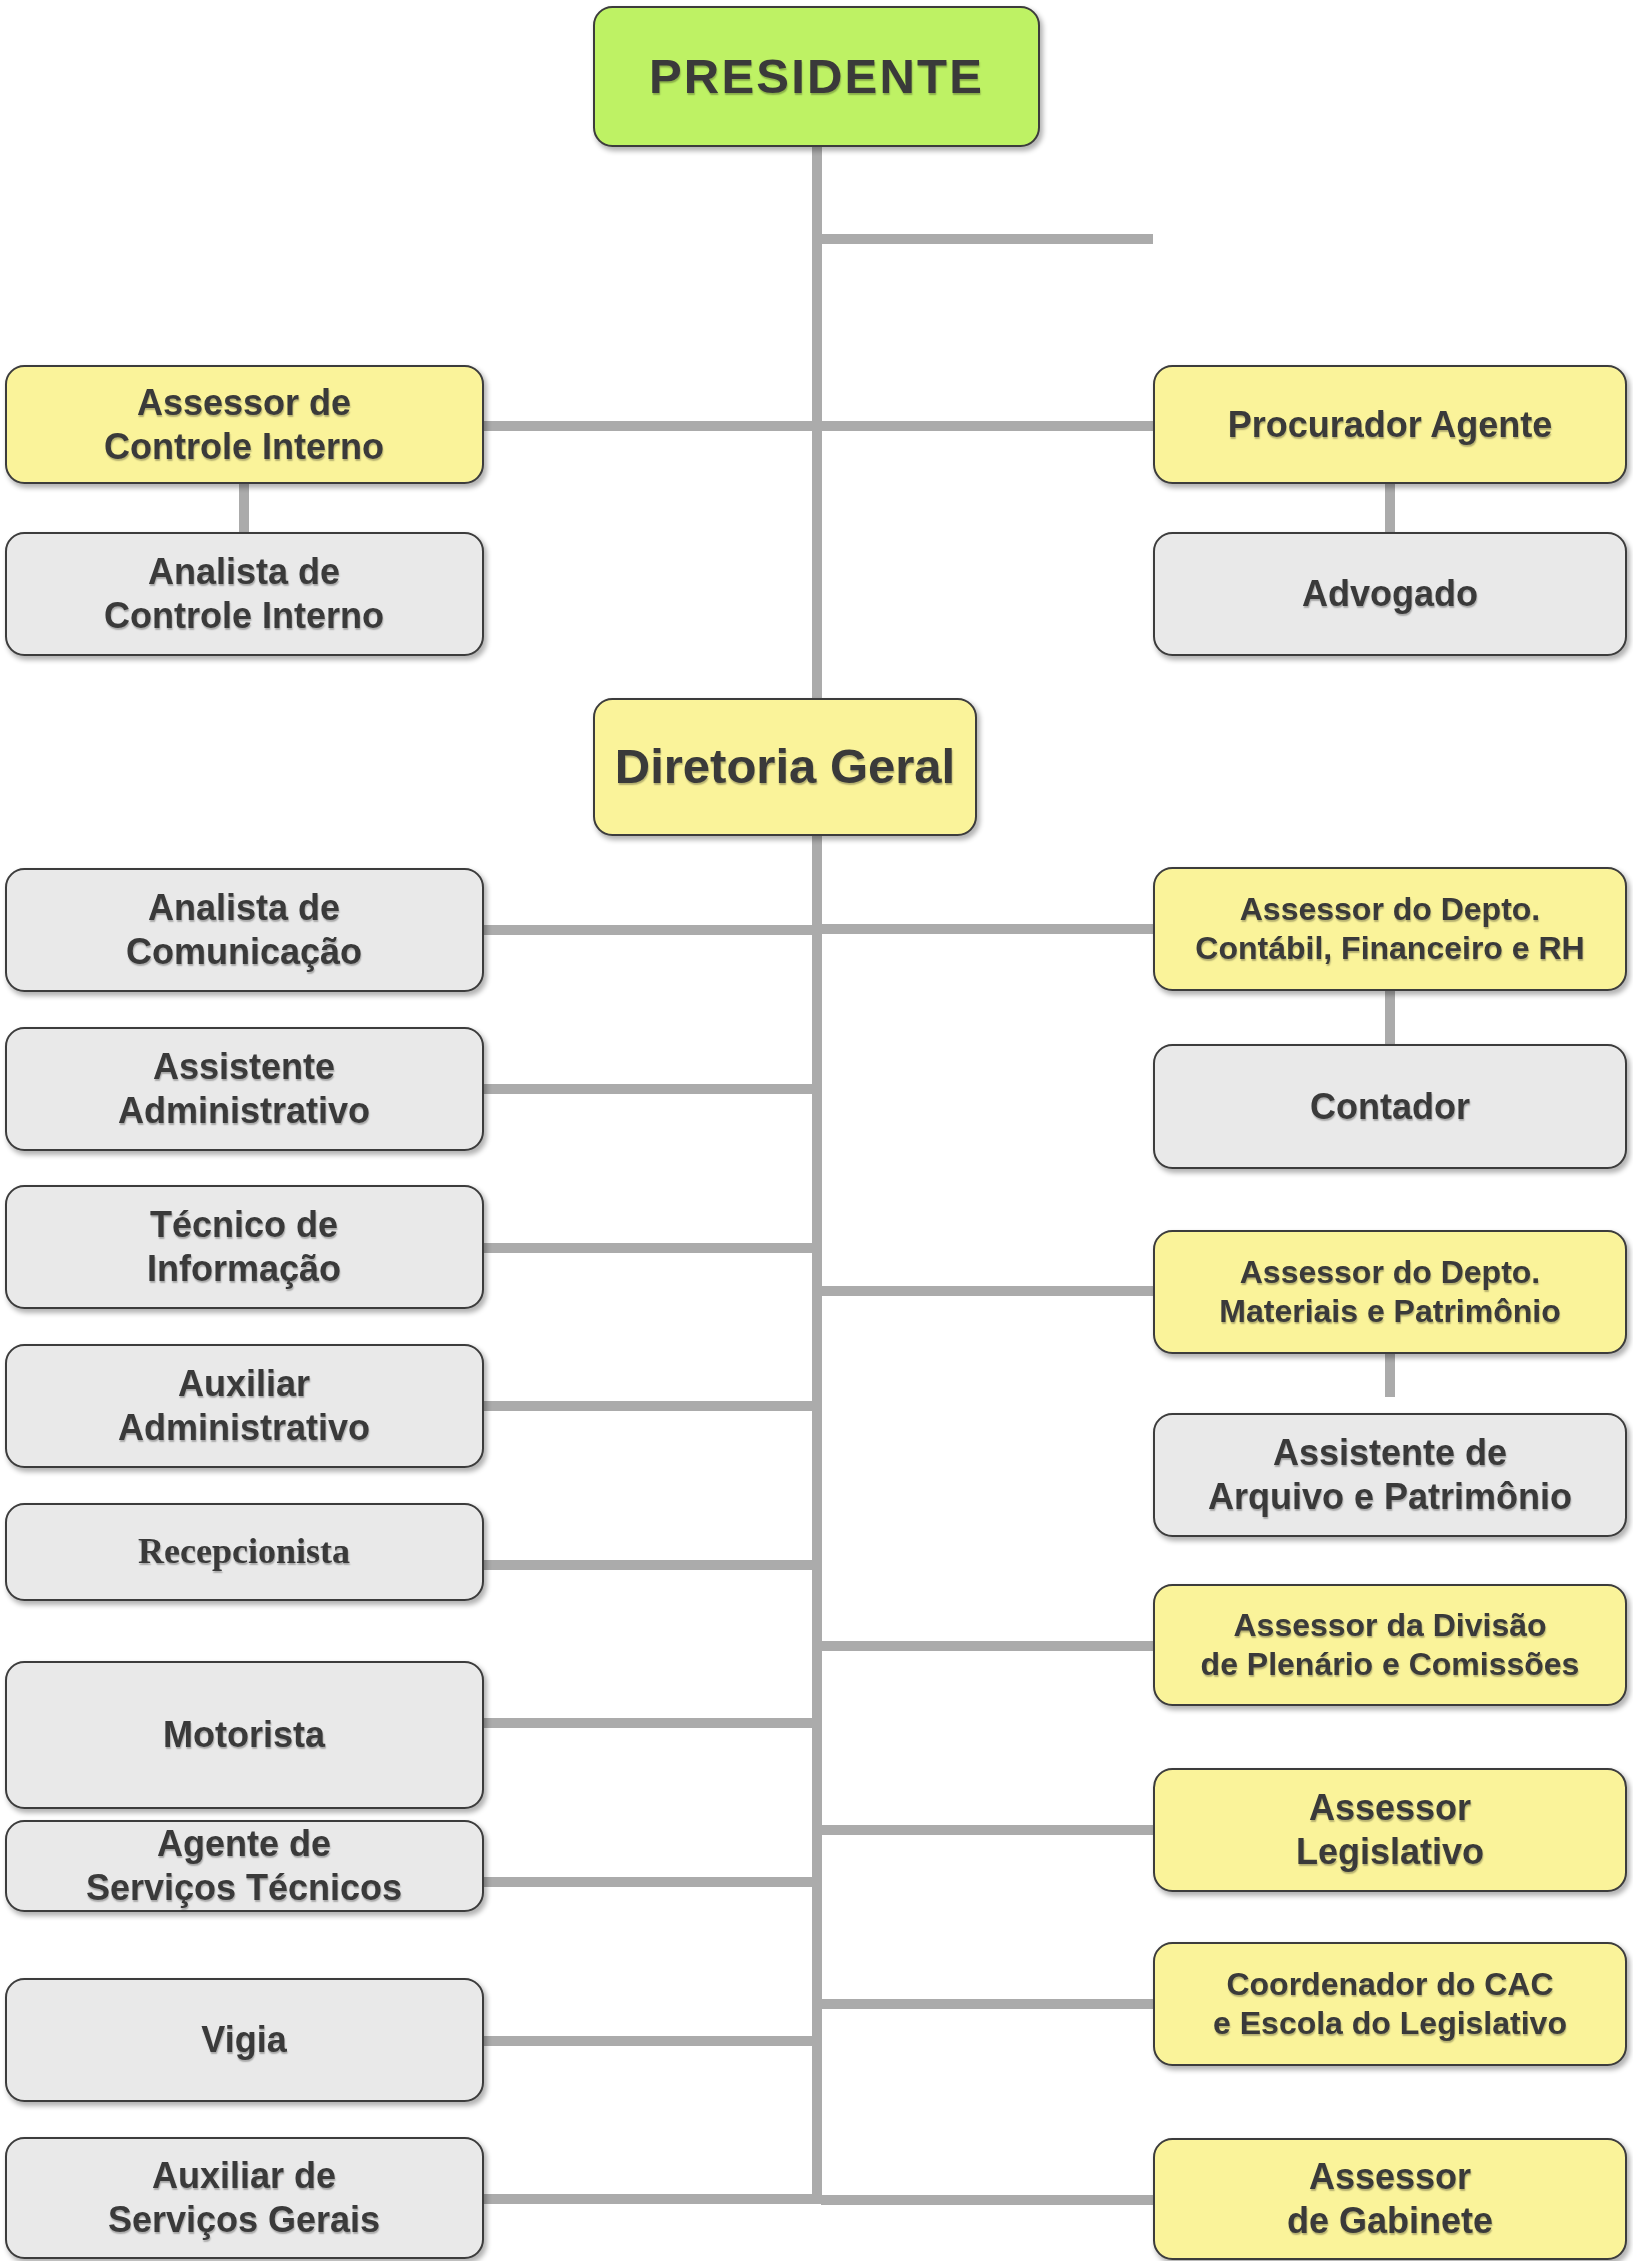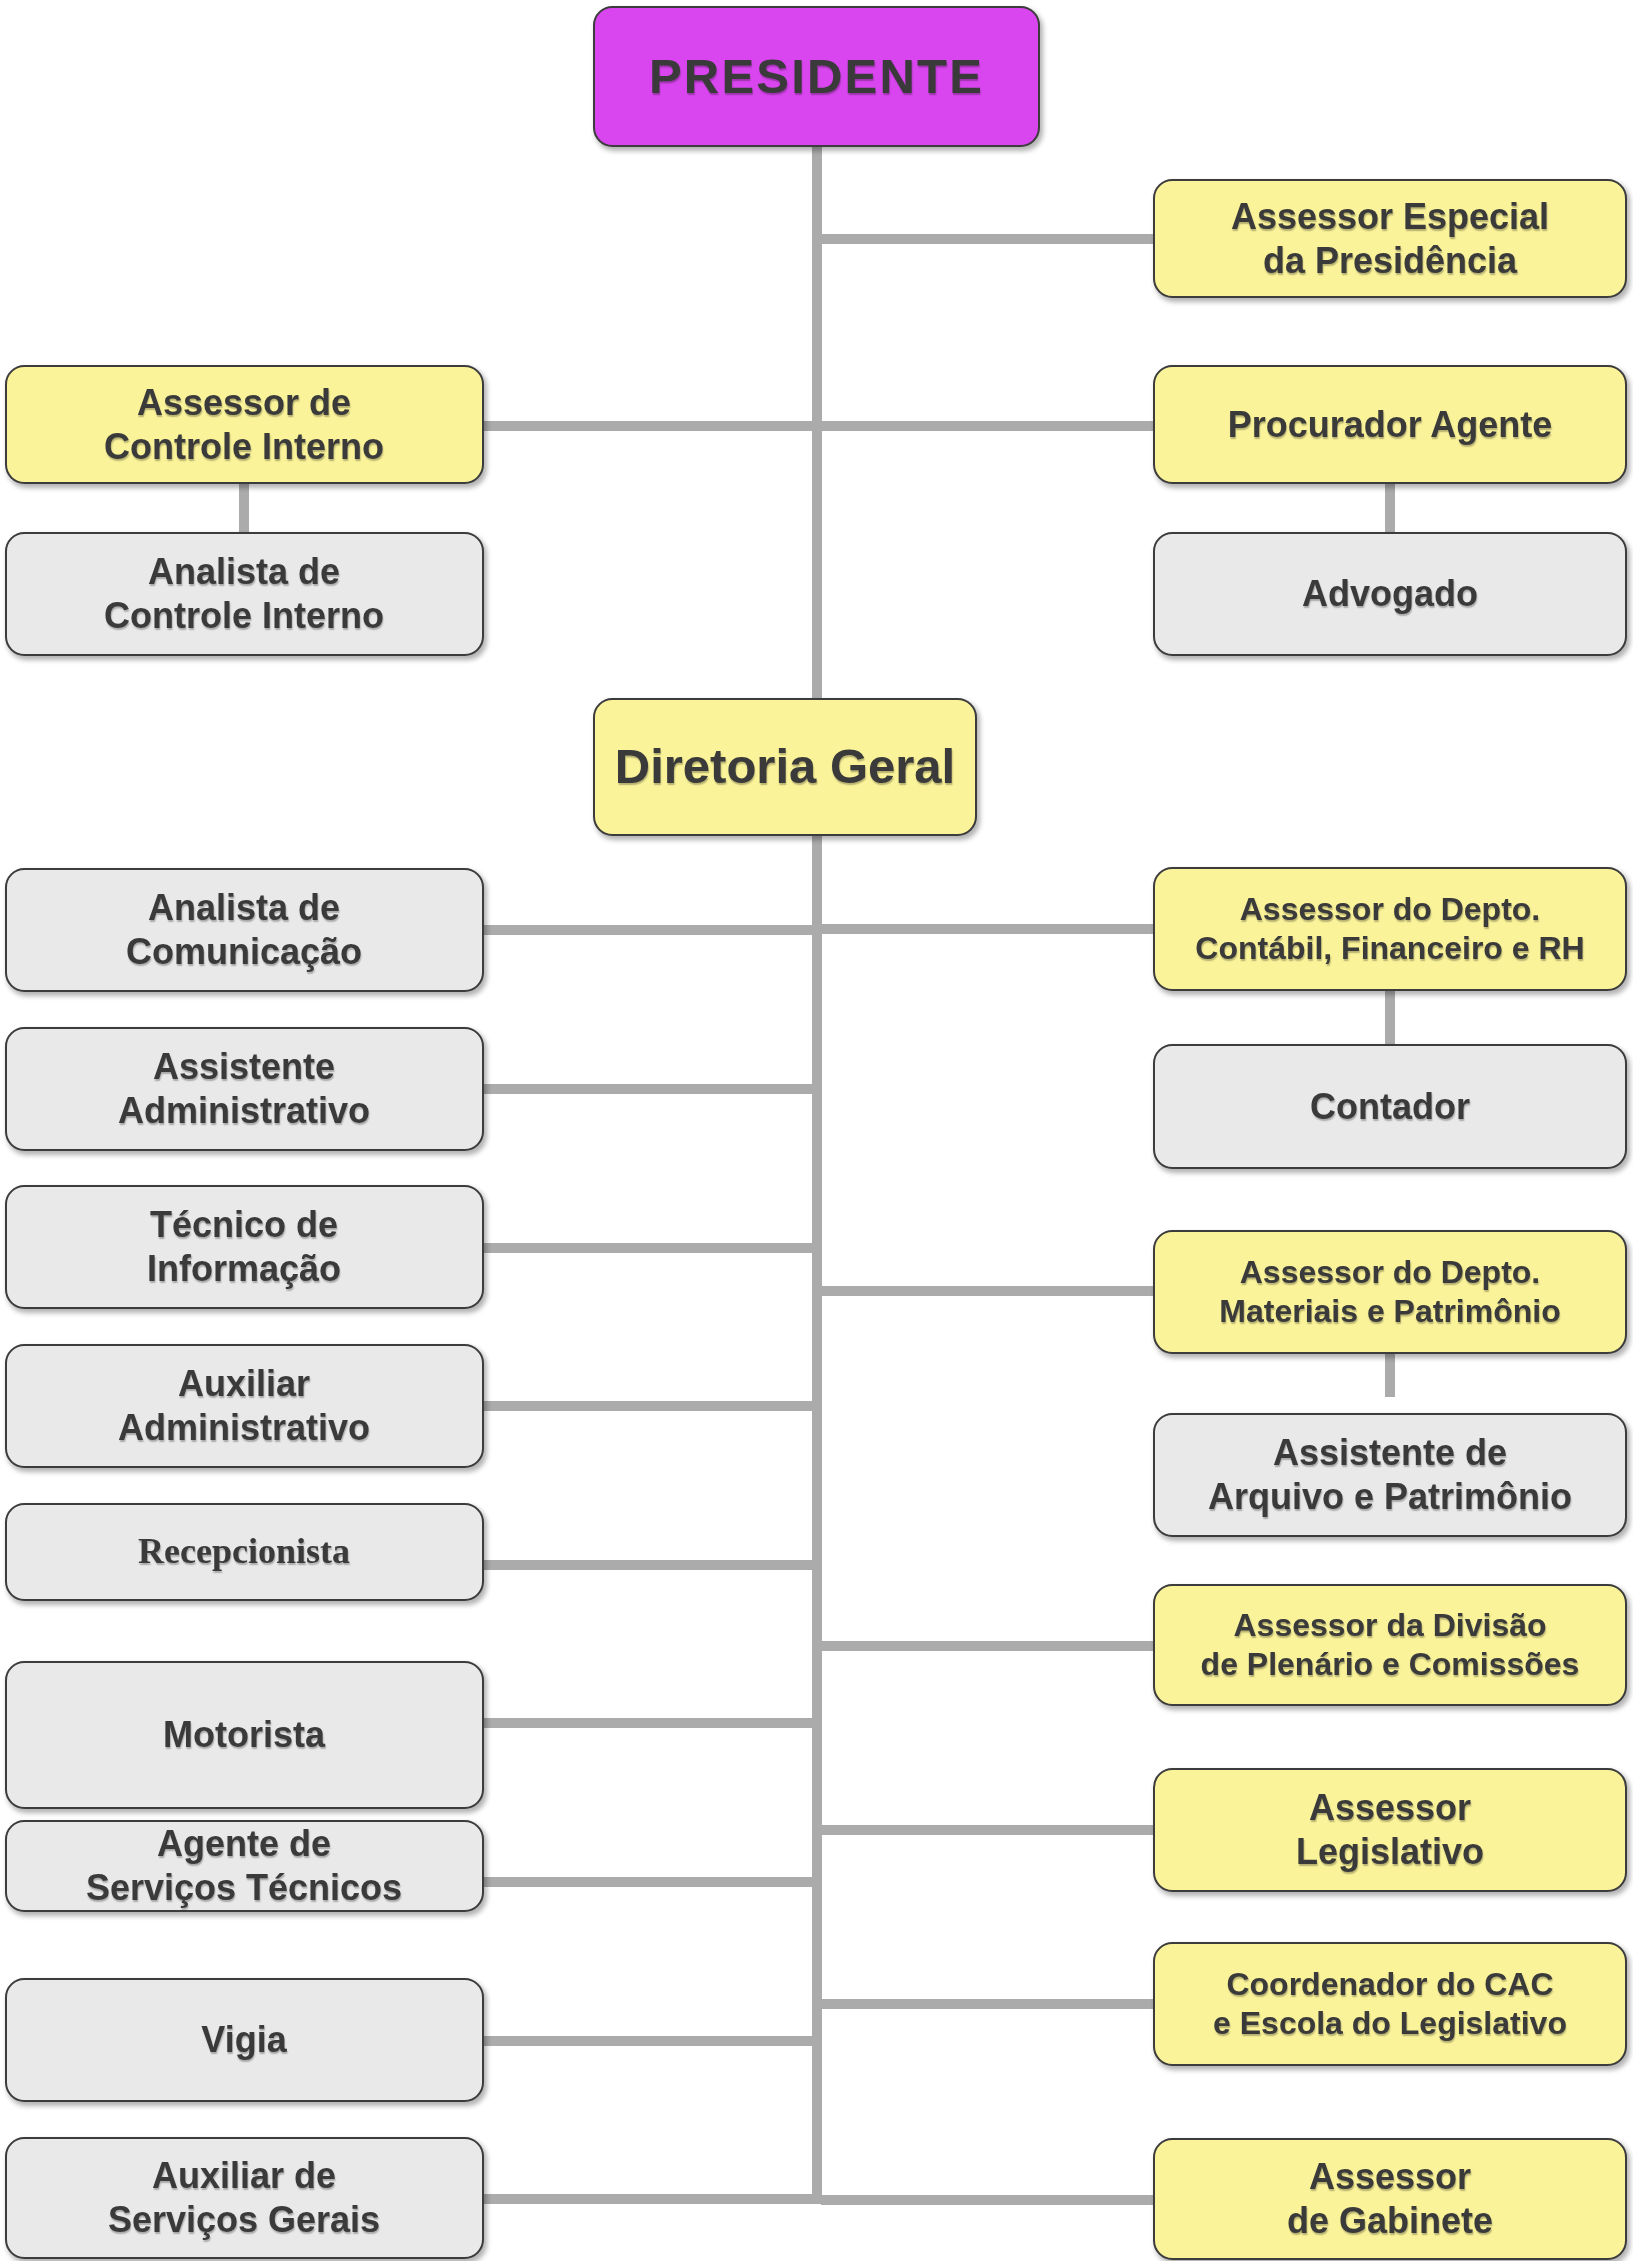--- a/index.html
+++ b/index.html
@@ -11,21 +11,21 @@
     position:absolute;display:flex;align-items:center;justify-content:center;
     text-align:center;font-weight:bold;color:#3a3a3a;
     border:2.2px solid #3c3c3c;border-radius:19.4px;
     box-shadow:2.2px 3.7px 5.2px rgba(0,0,0,0.30);
     text-shadow:0.7px 1.5px 1.5px rgba(0,0,0,0.28);
     white-space:pre-line;line-height:1.22;
     font-size:36px;z-index:2;box-sizing:border-box;
   }
   .gray{background:#e9e9e9;}
   .yellow{background:#faf39a;}
-  .bright{background:#d946ef;}
+  .bright{background:#bef264;}
   .big{font-size:49px;}
   .root{letter-spacing:2.2px;}
   .small{font-size:32px;}
   .conn{position:absolute;background:#ababab;z-index:1;}
 </style>
 </head>
 <body>
 
 <div id="canvas">
 
@@ -49,22 +49,20 @@
   <div class="conn" style="left:821px;top:1286px;width:332px;height:9.7px;"></div>
   <div class="conn" style="left:821px;top:1641px;width:332px;height:9.7px;"></div>
   <div class="conn" style="left:821px;top:1825px;width:332px;height:9.7px;"></div>
   <div class="conn" style="left:821px;top:1999px;width:332px;height:9.7px;"></div>
   <div class="conn" style="left:821px;top:2195px;width:332px;height:9.7px;"></div>
 
   <div class="conn" style="left:1385px;top:990px;width:9.7px;height:54px;"></div>
   <div class="conn" style="left:1385px;top:1354px;width:9.7px;height:43px;"></div>
 
   <div class="node bright big root" style="left:593px;top:6px;width:447px;height:141px;">PRESIDENTE</div>
-  <div class="node yellow" style="left:1153px;top:179px;width:474px;height:119px;">Assessor Especial
-da Presidência</div>
   <div class="node yellow" style="left:4.5px;top:365px;width:479px;height:119px;">Assessor de
 Controle Interno</div>
   <div class="node yellow" style="left:1153px;top:365px;width:474px;height:119px;">Procurador Agente</div>
   <div class="node gray" style="left:4.5px;top:532px;width:479px;height:124px;">Analista de
 Controle Interno</div>
   <div class="node gray" style="left:1153px;top:532px;width:474px;height:124px;">Advogado</div>
   <div class="node yellow big" style="left:593px;top:698px;width:384px;height:138px;">Diretoria Geral</div>
 
   <div class="node gray" style="left:4.5px;top:868px;width:479px;height:124px;">Analista de
 Comunicação</div>

